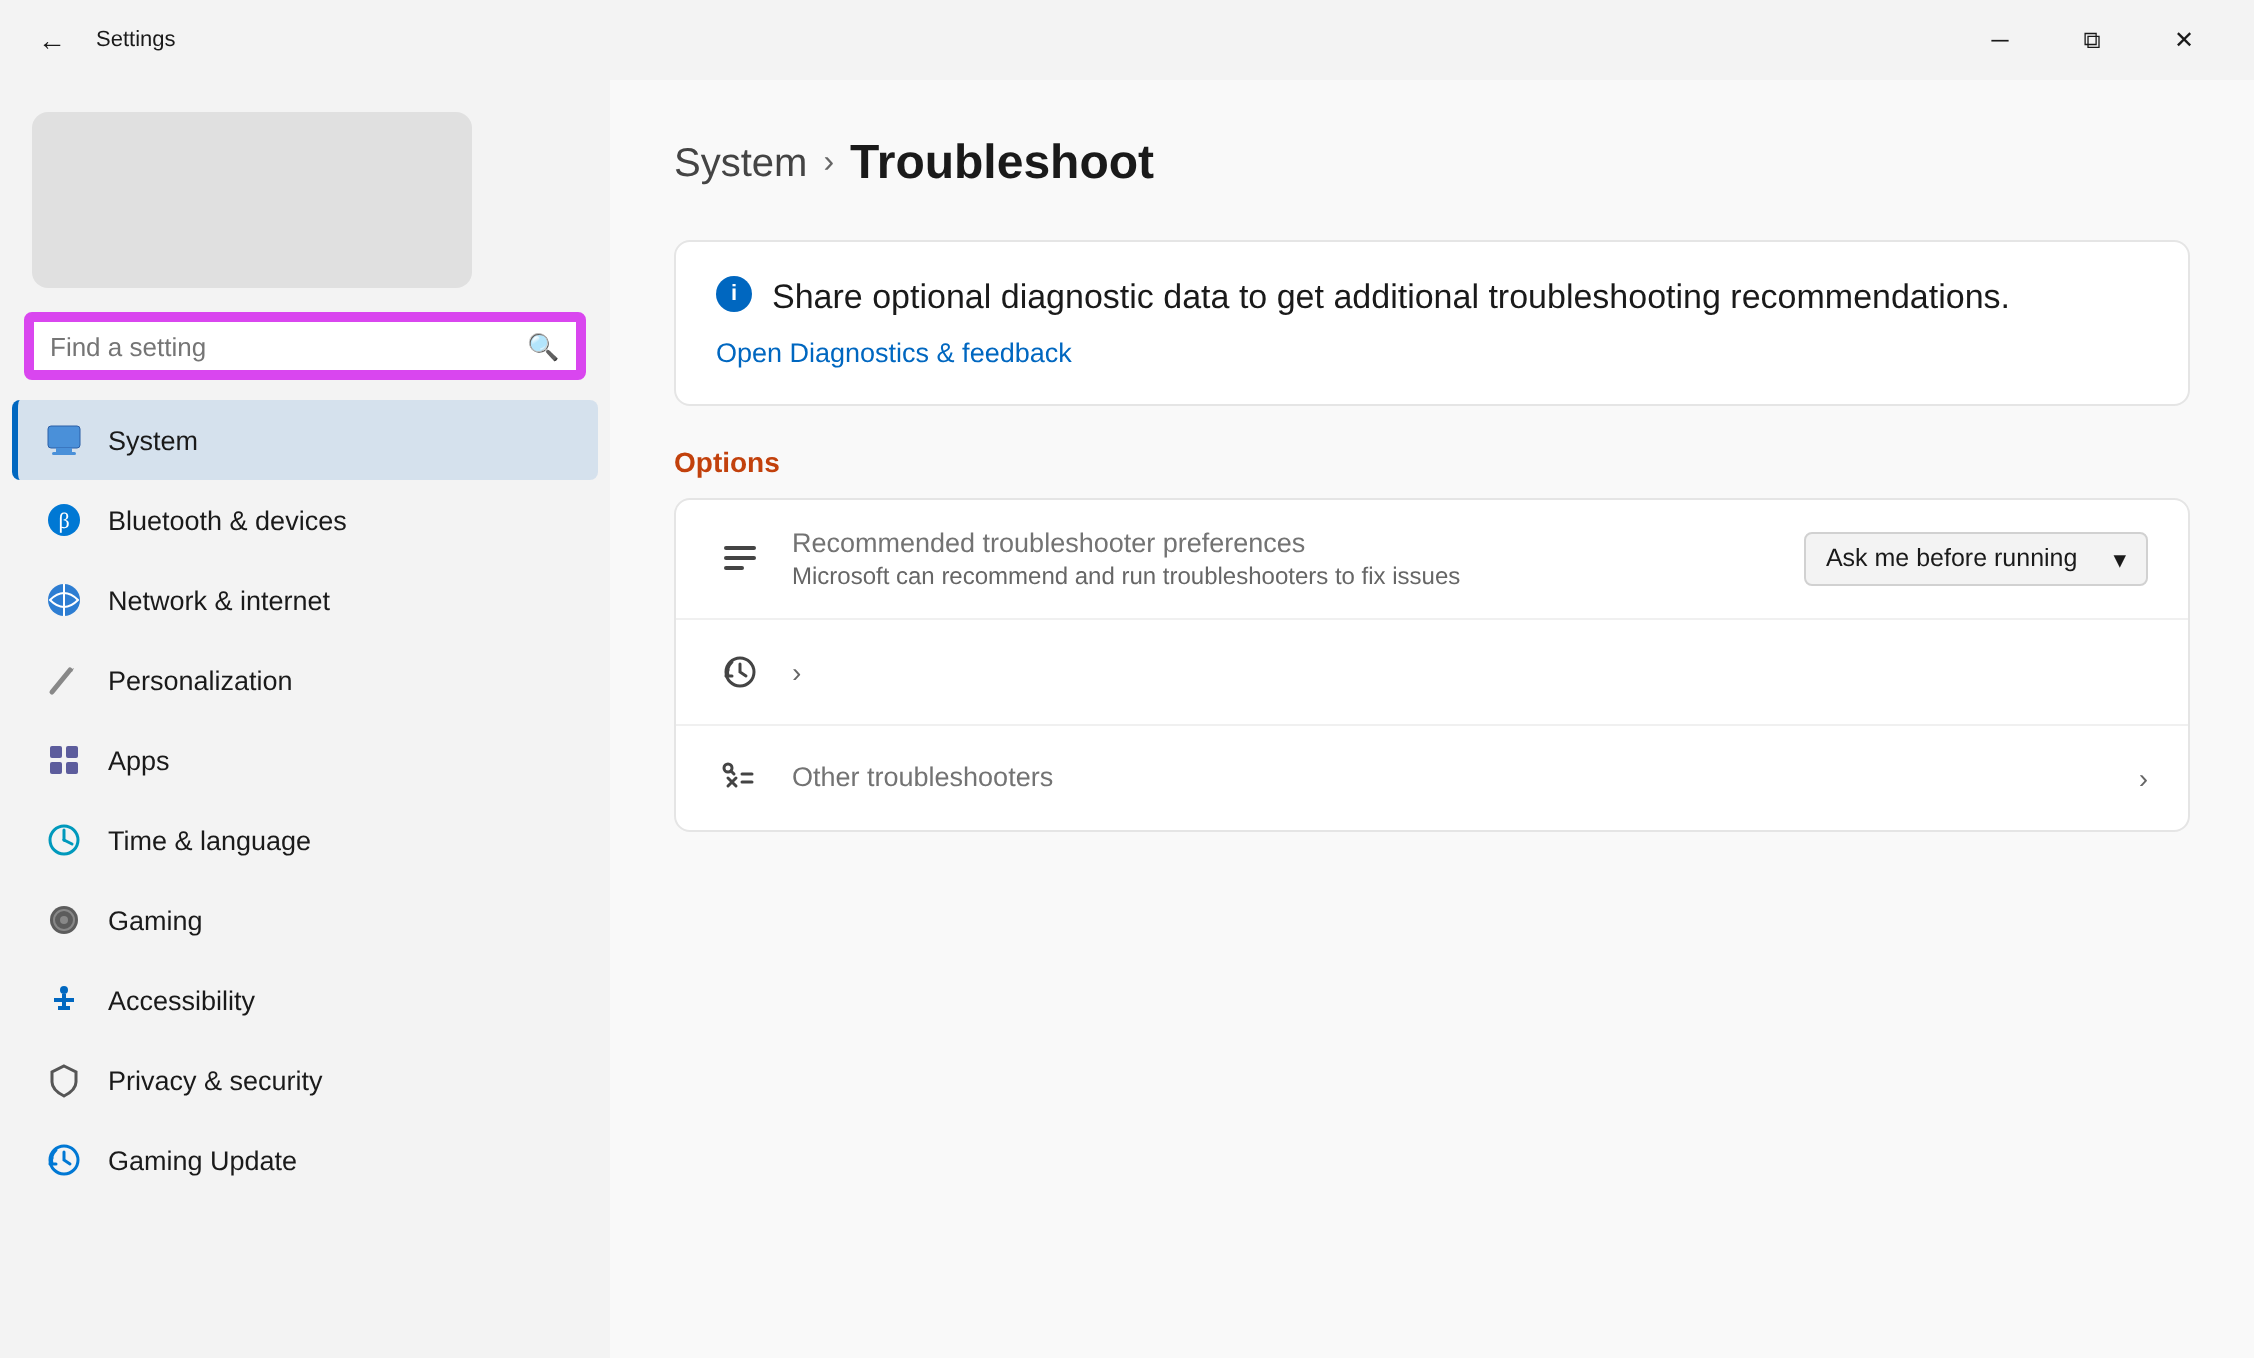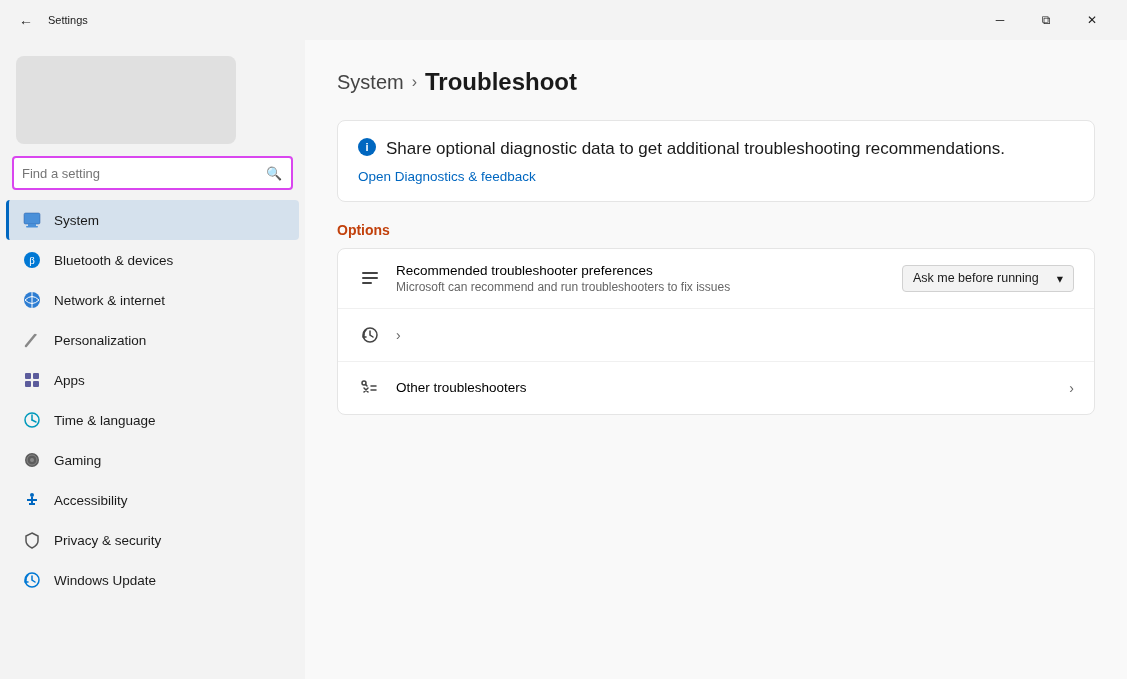--- a/index.html
+++ b/index.html
@@ -77,21 +77,21 @@
       height: 88px;
       background: #e0e0e0;
       border-radius: 8px;
       margin: 8px 16px 12px 16px;
     }
     .sidebar-search {
       margin: 0 12px 10px 12px;
       display: flex;
       align-items: center;
       background: #fff;
-      border: 2px solid #d946ef;
+      border: 5px solid #d946ef;
       border-radius: 4px;
       padding: 0 8px;
       height: 34px;
     }
     .sidebar-search input {
       border: none;
       outline: none;
       background: transparent;
       font-size: 13px;
       flex: 1;
@@ -228,21 +228,21 @@
       align-items: center;
       justify-content: center;
       flex-shrink: 0;
       color: #444;
     }
     .option-text {
       flex: 1;
     }
     .option-title {
       font-size: 13.5px;
-      color: #000000;
+      color: #737373;
       font-weight: 500;
     }
     .option-desc {
       font-size: 12px;
       color: #666;
       margin-top: 2px;
     }
     .option-right {
       display: flex;
       align-items: center;
@@ -387,21 +387,21 @@
   </div>
         <div class="nav-item">
     <span class="nav-icon">
             <svg width="18" height="18" viewBox="0 0 18 18">
               <circle cx="9" cy="9" r="7" stroke="#0078d4" stroke-width="1.5" fill="none"></circle>
               <path d="M9 5 L9 9 L12 11" stroke="#0078d4" stroke-width="1.5" stroke-linecap="round" fill="none"></path>
               <path d="M5 4 Q2 7 3 11" stroke="#0078d4" stroke-width="1.5" fill="none" stroke-linecap="round"></path>
               <path d="M3 8 L2 11 L5 11" stroke="#0078d4" stroke-width="1.5" fill="none" stroke-linecap="round" stroke-linejoin="round"></path>
             </svg>
           </span>
-    <span class="nav-label">Windows Update</span>
+    <span class="nav-label">Gaming Update</span>
   </div>
       </div>
   </div>
 
   <div class="content">
 
     <div class="breadcrumb">
       <span class="breadcrumb-system">System</span>
       <span class="breadcrumb-chevron">›</span>
       <span class="breadcrumb-current">Troubleshoot</span>

